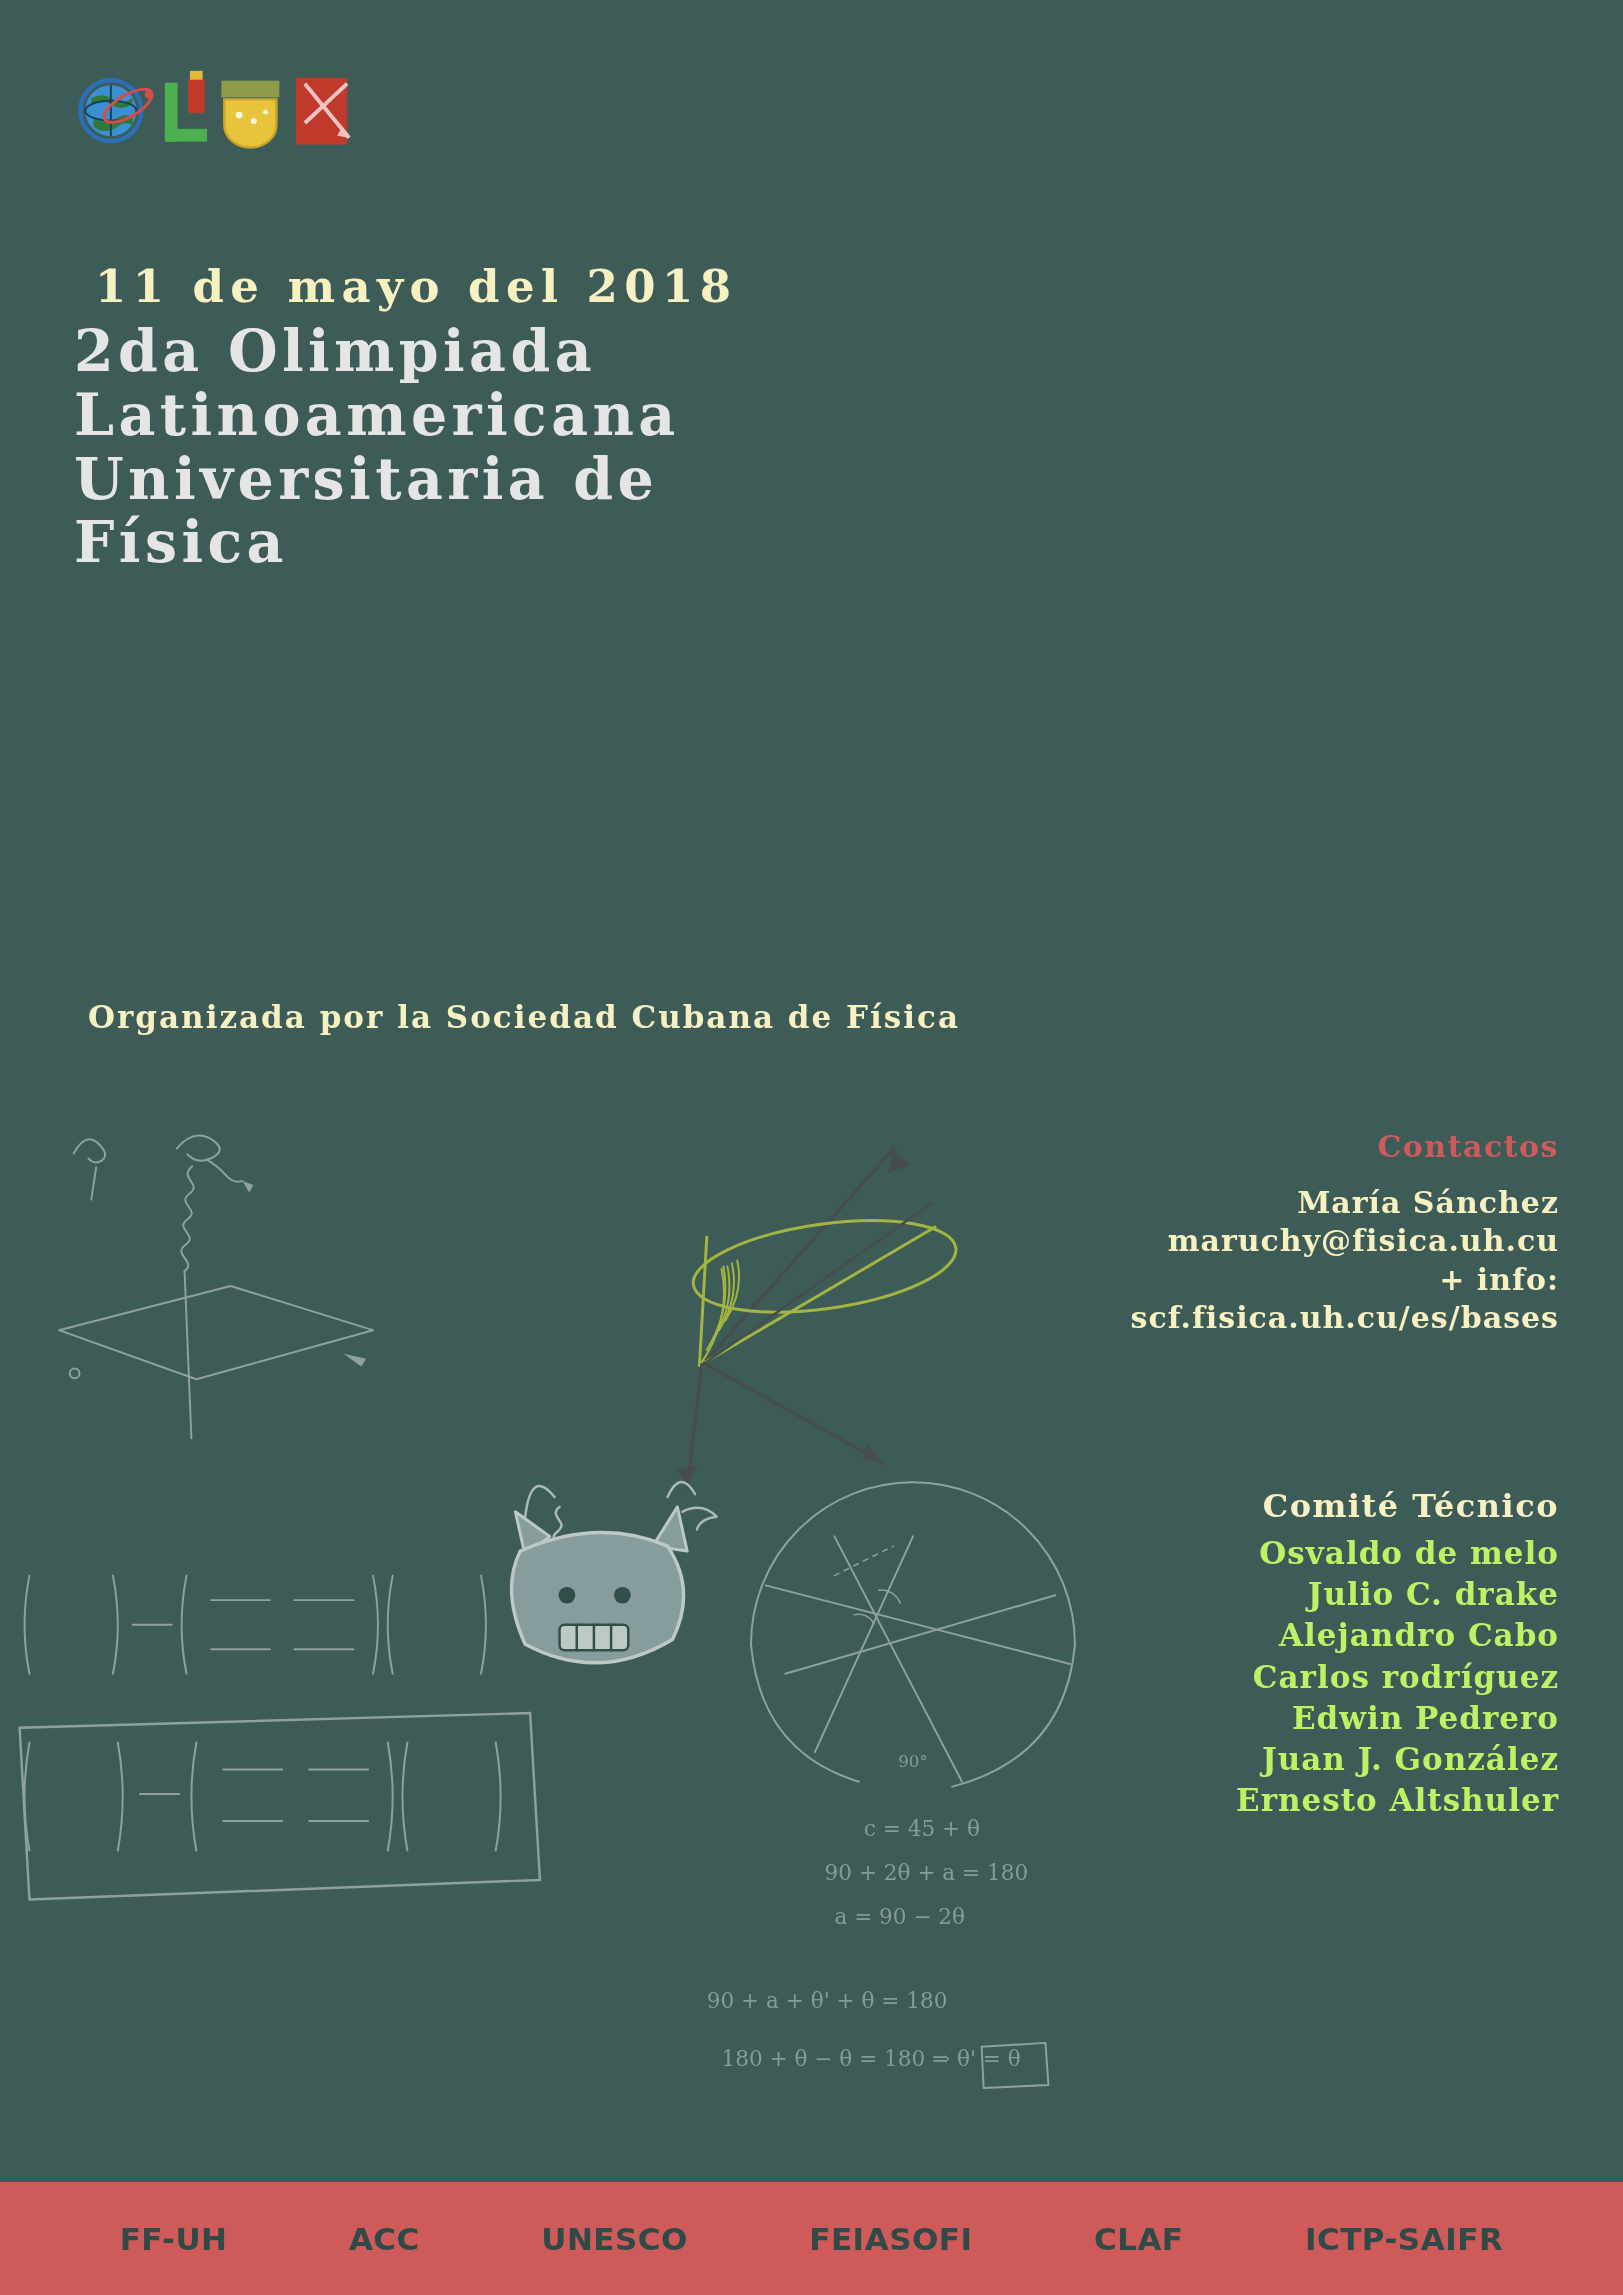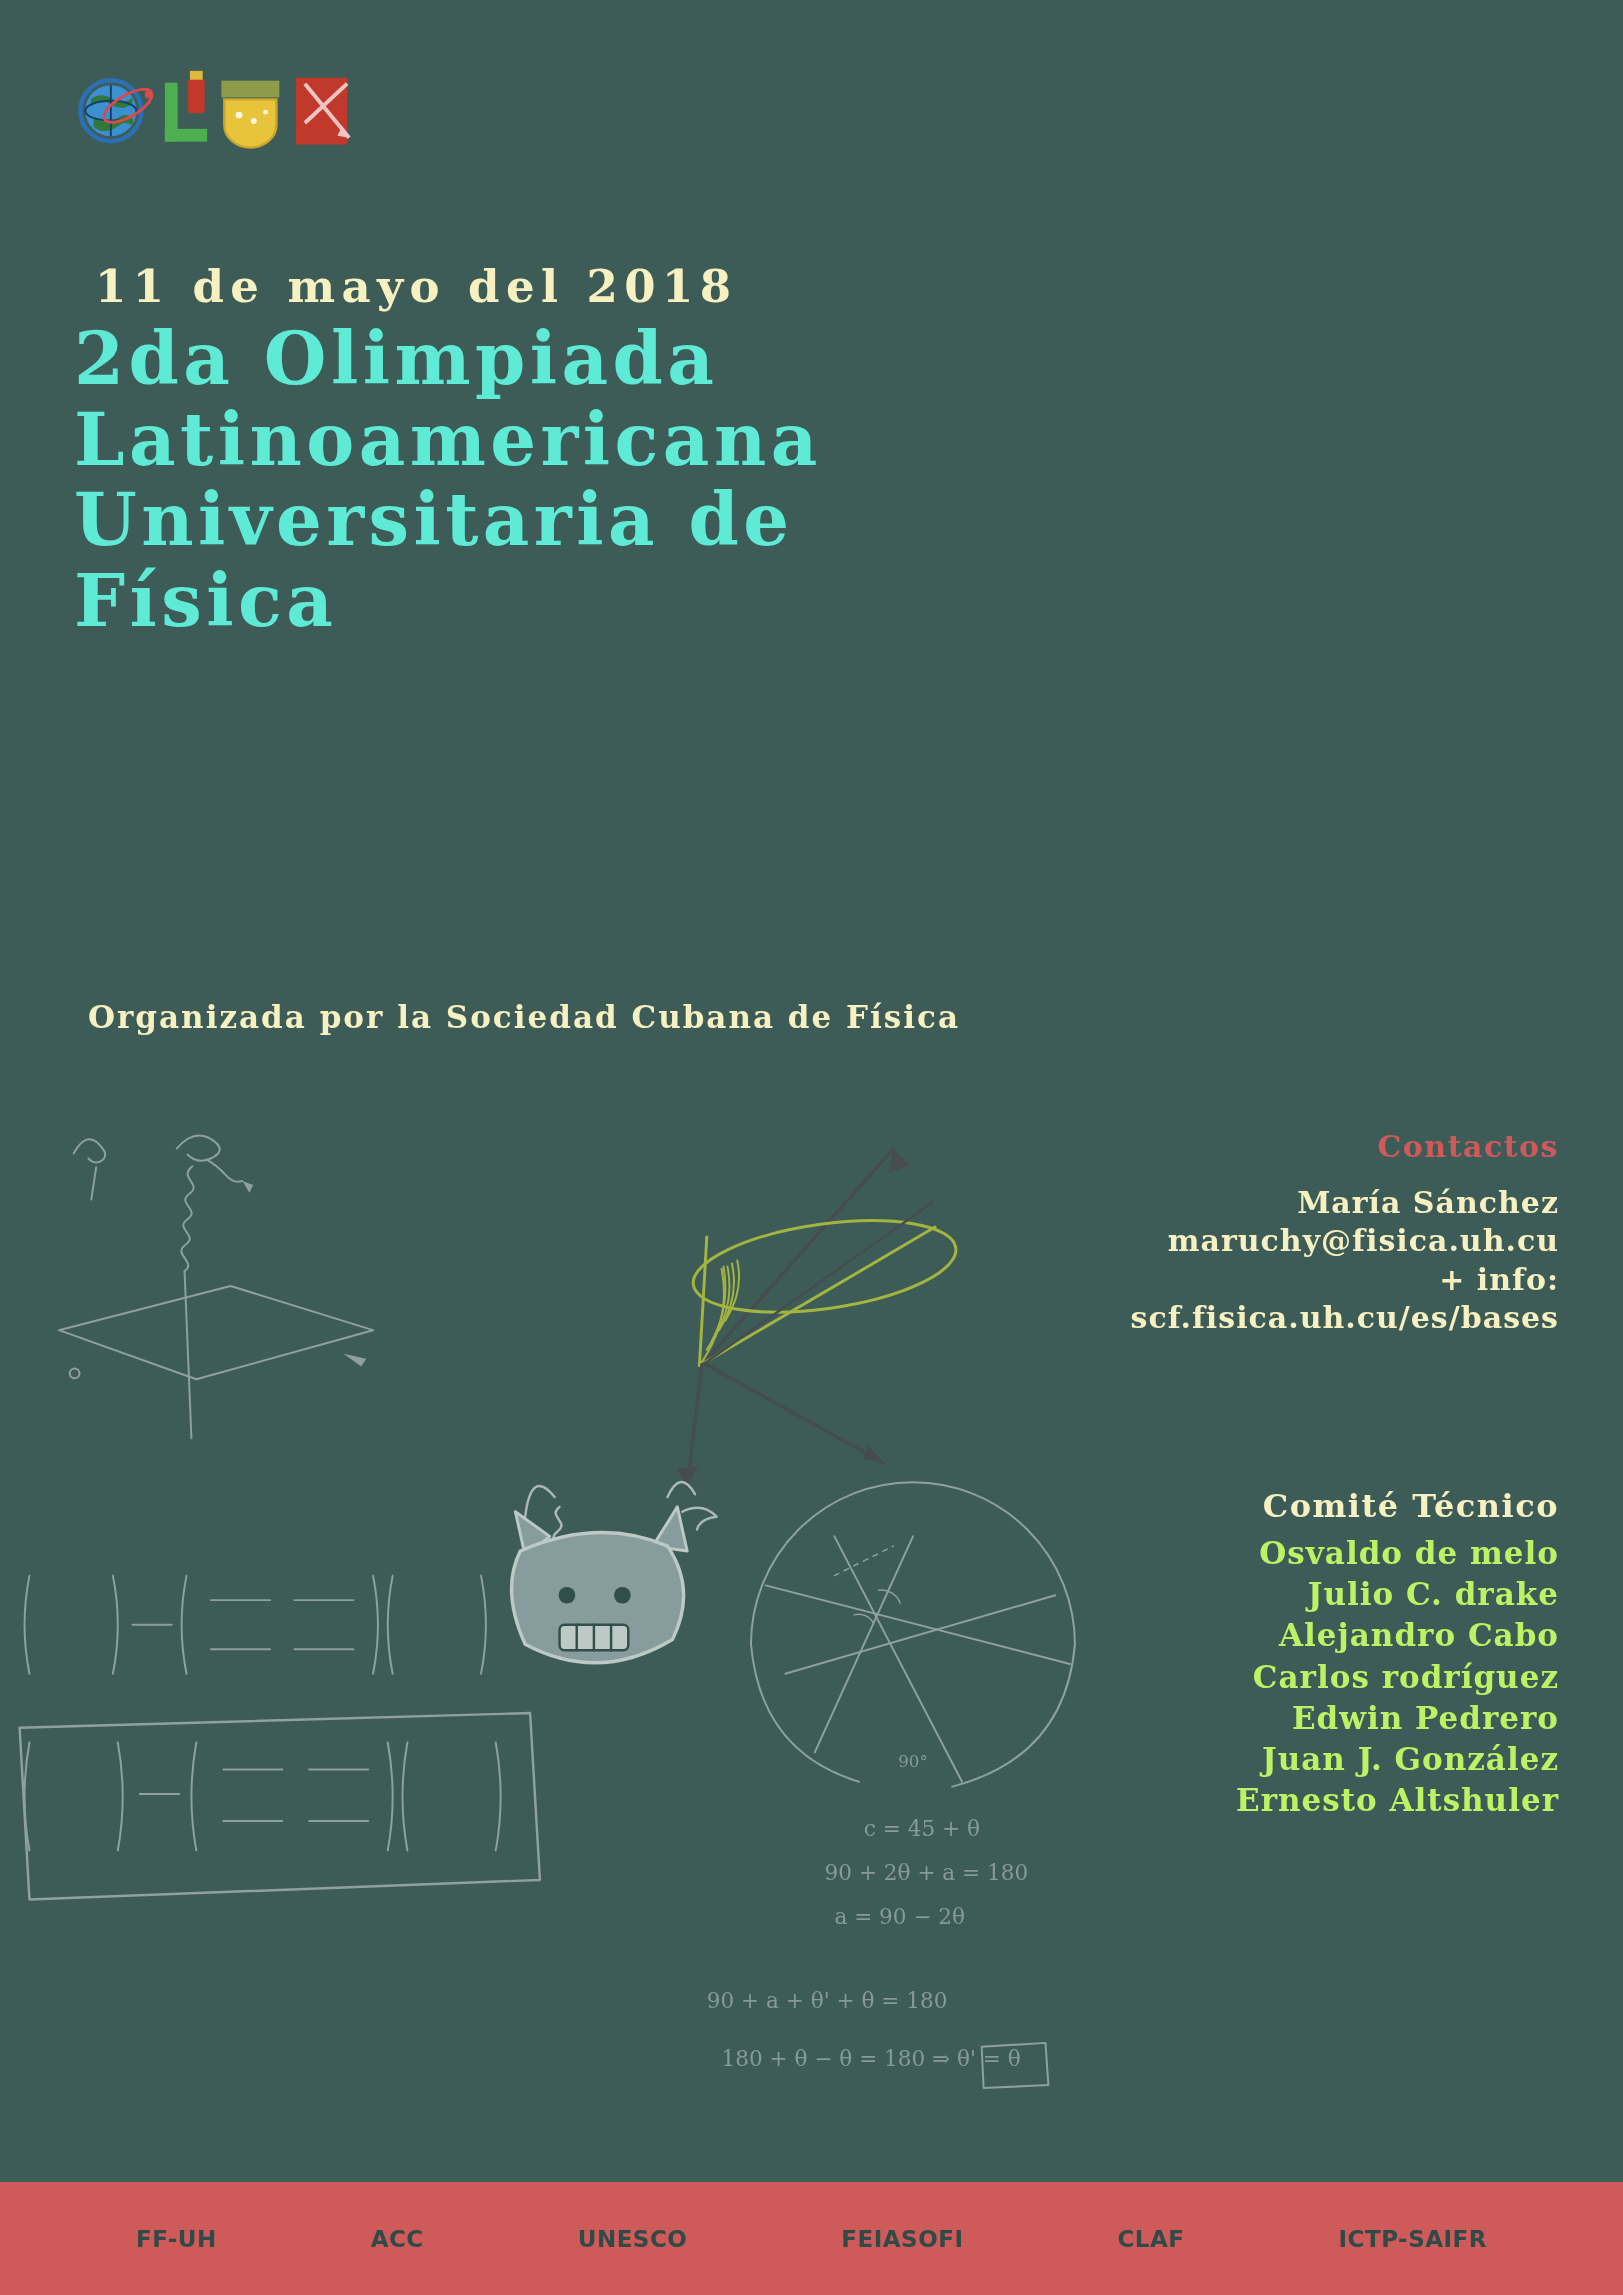--- a/index.html
+++ b/index.html
@@ -42,24 +42,24 @@
     color: #f7f0c0;
     margin-left: 8px;
   }
   .title {
     position: absolute;
     left: 74px;
     top: 319px;
     width: 1448px;
     font-family: "DejaVu Serif", serif;
     font-weight: bold;
-    font-size: 72px;
+    font-size: 57px;
     line-height: 1.12;
     letter-spacing: 4.4px;
-    color: #5eead4;
+    color: #e5e5e5;
   }
   .title .ln { display: block; white-space: nowrap; }
   .subtitle {
     position: absolute;
     left: 88px;
     top: 999px;
     font-family: "DejaVu Serif", serif;
     font-weight: bold;
     font-size: 31px;
     letter-spacing: 2px;
@@ -122,21 +122,21 @@
     background: #cf5a5a;
     display: flex;
     align-items: center;
     justify-content: space-around;
     padding: 0 59px;
     box-sizing: border-box;
   }
   .sponsor {
     font-family: "DejaVu Sans", sans-serif;
     font-weight: bold;
-    font-size: 23px;
+    font-size: 31px;
     color: #2f4a47;
     letter-spacing: 0.5px;
     white-space: nowrap;
   }
 
   
   .art {
     position: absolute;
     left: 0;
     top: 1055px;

